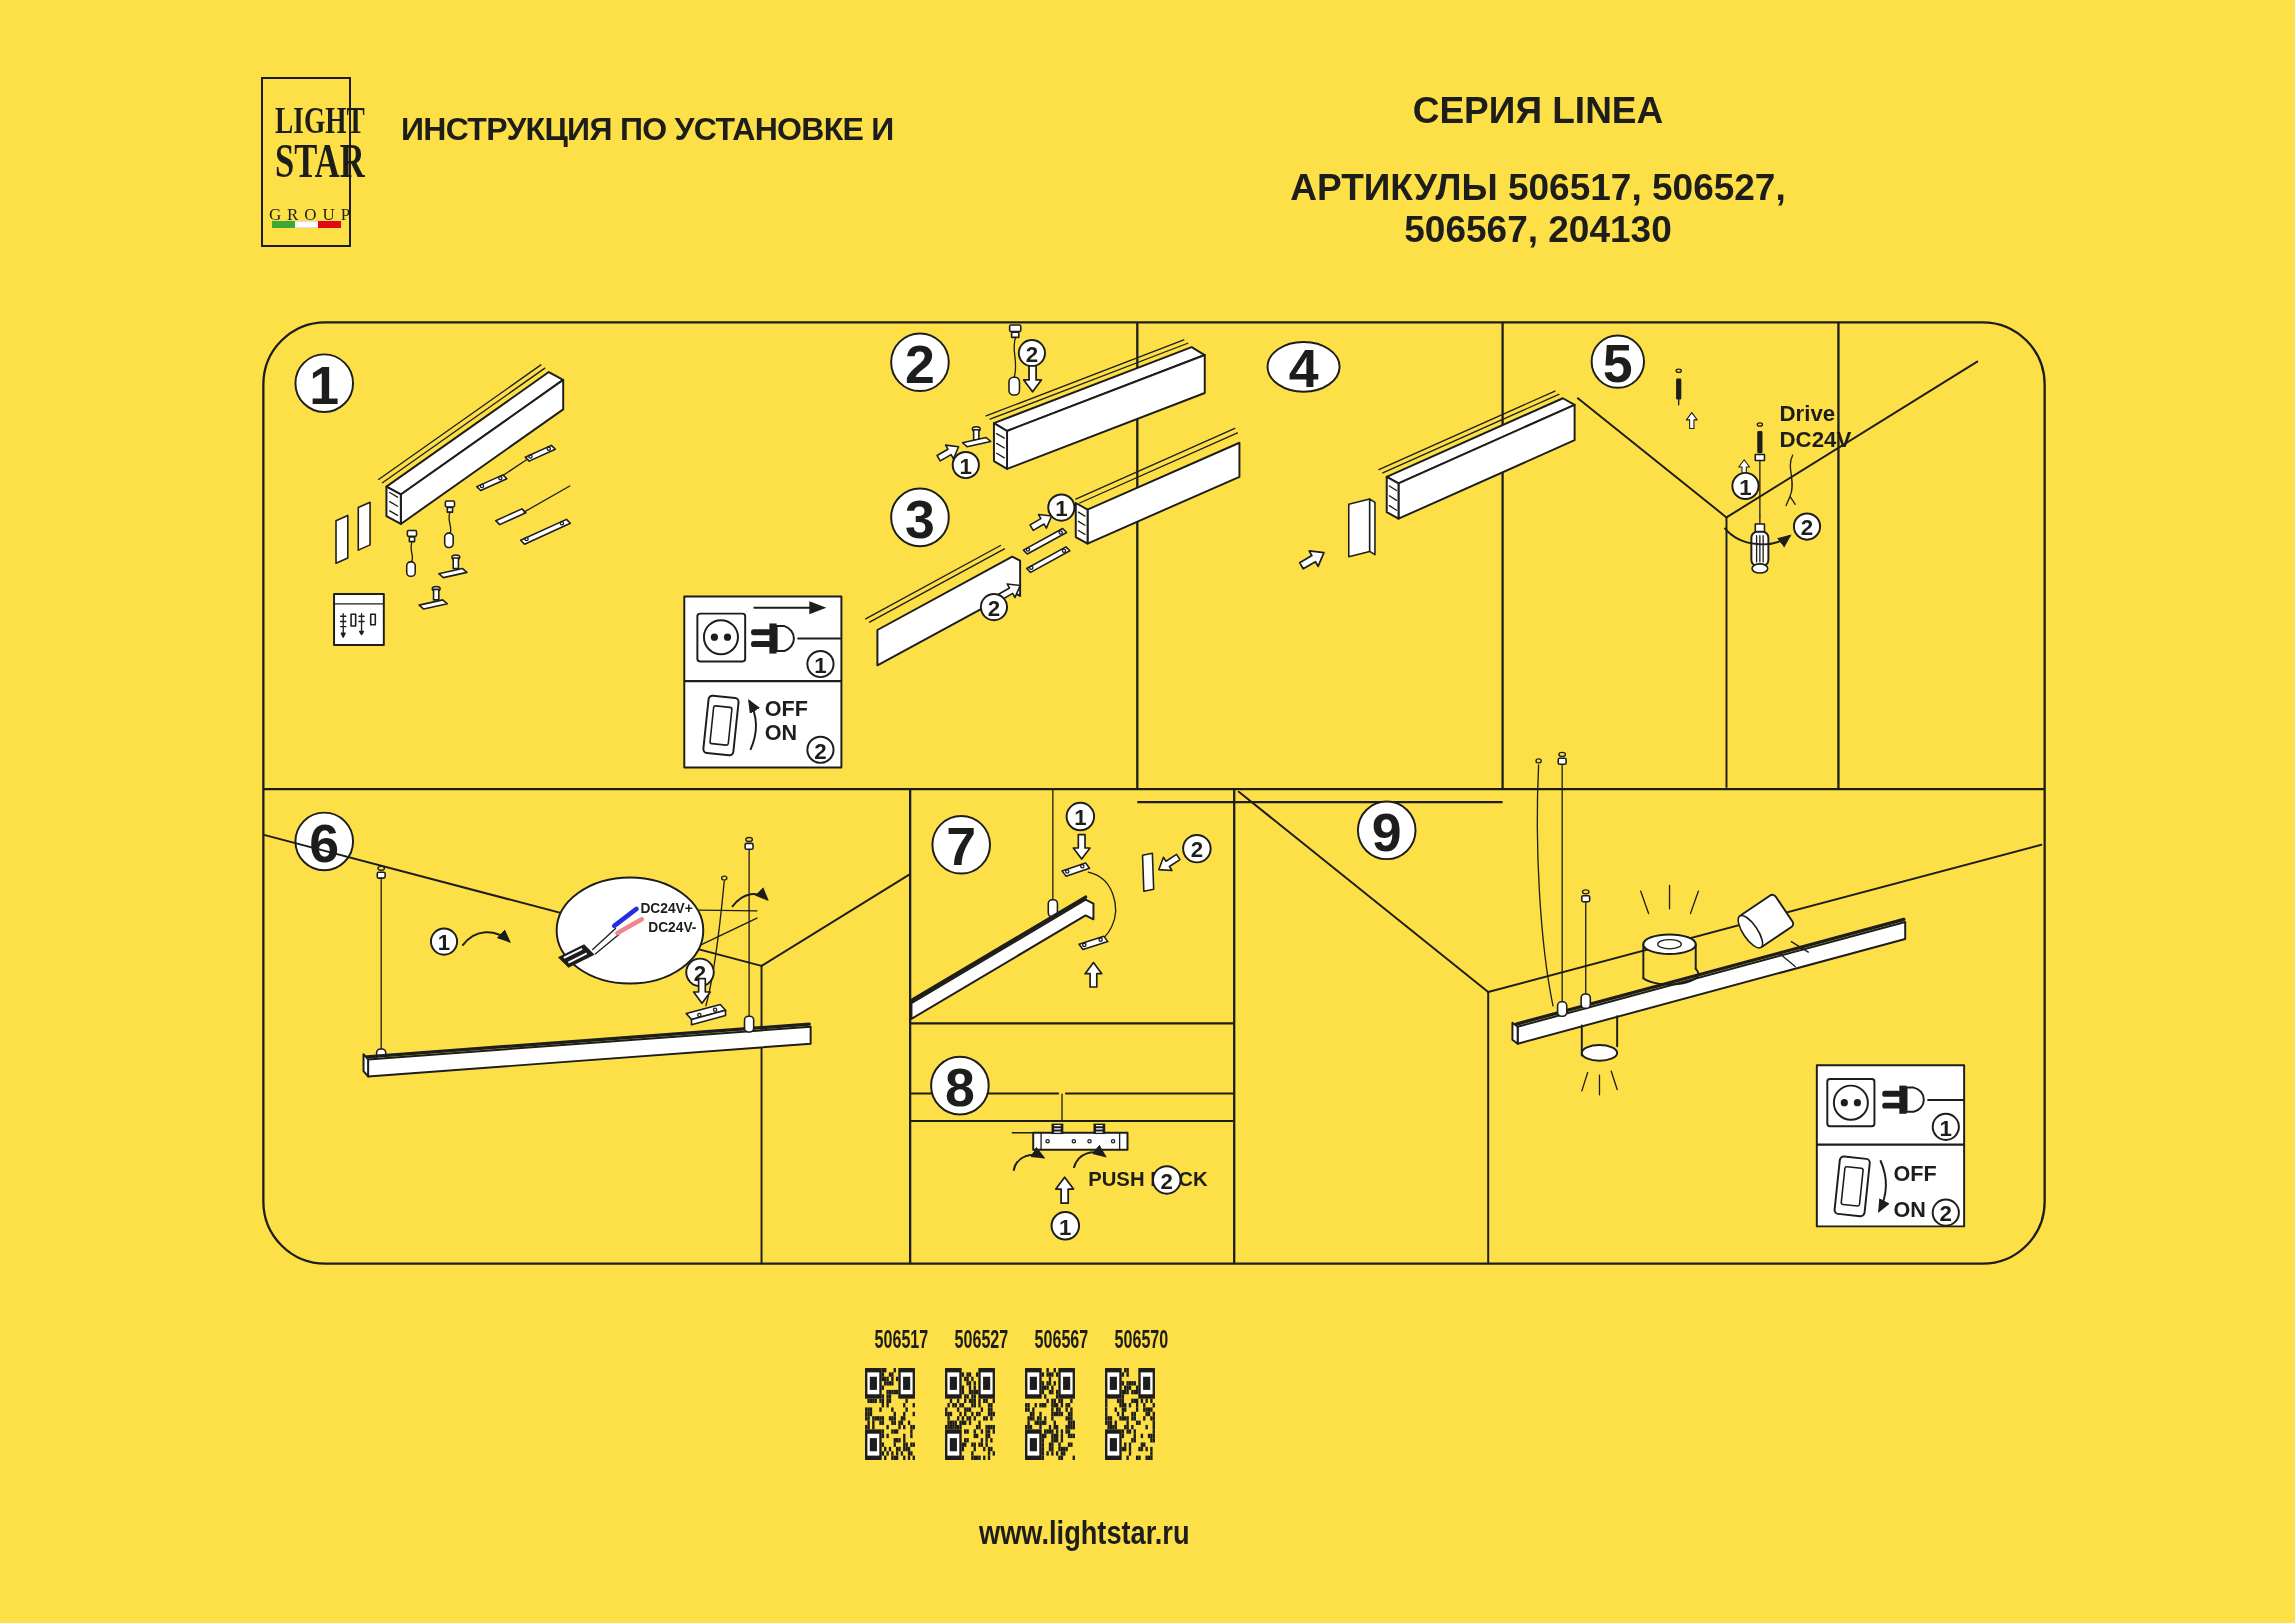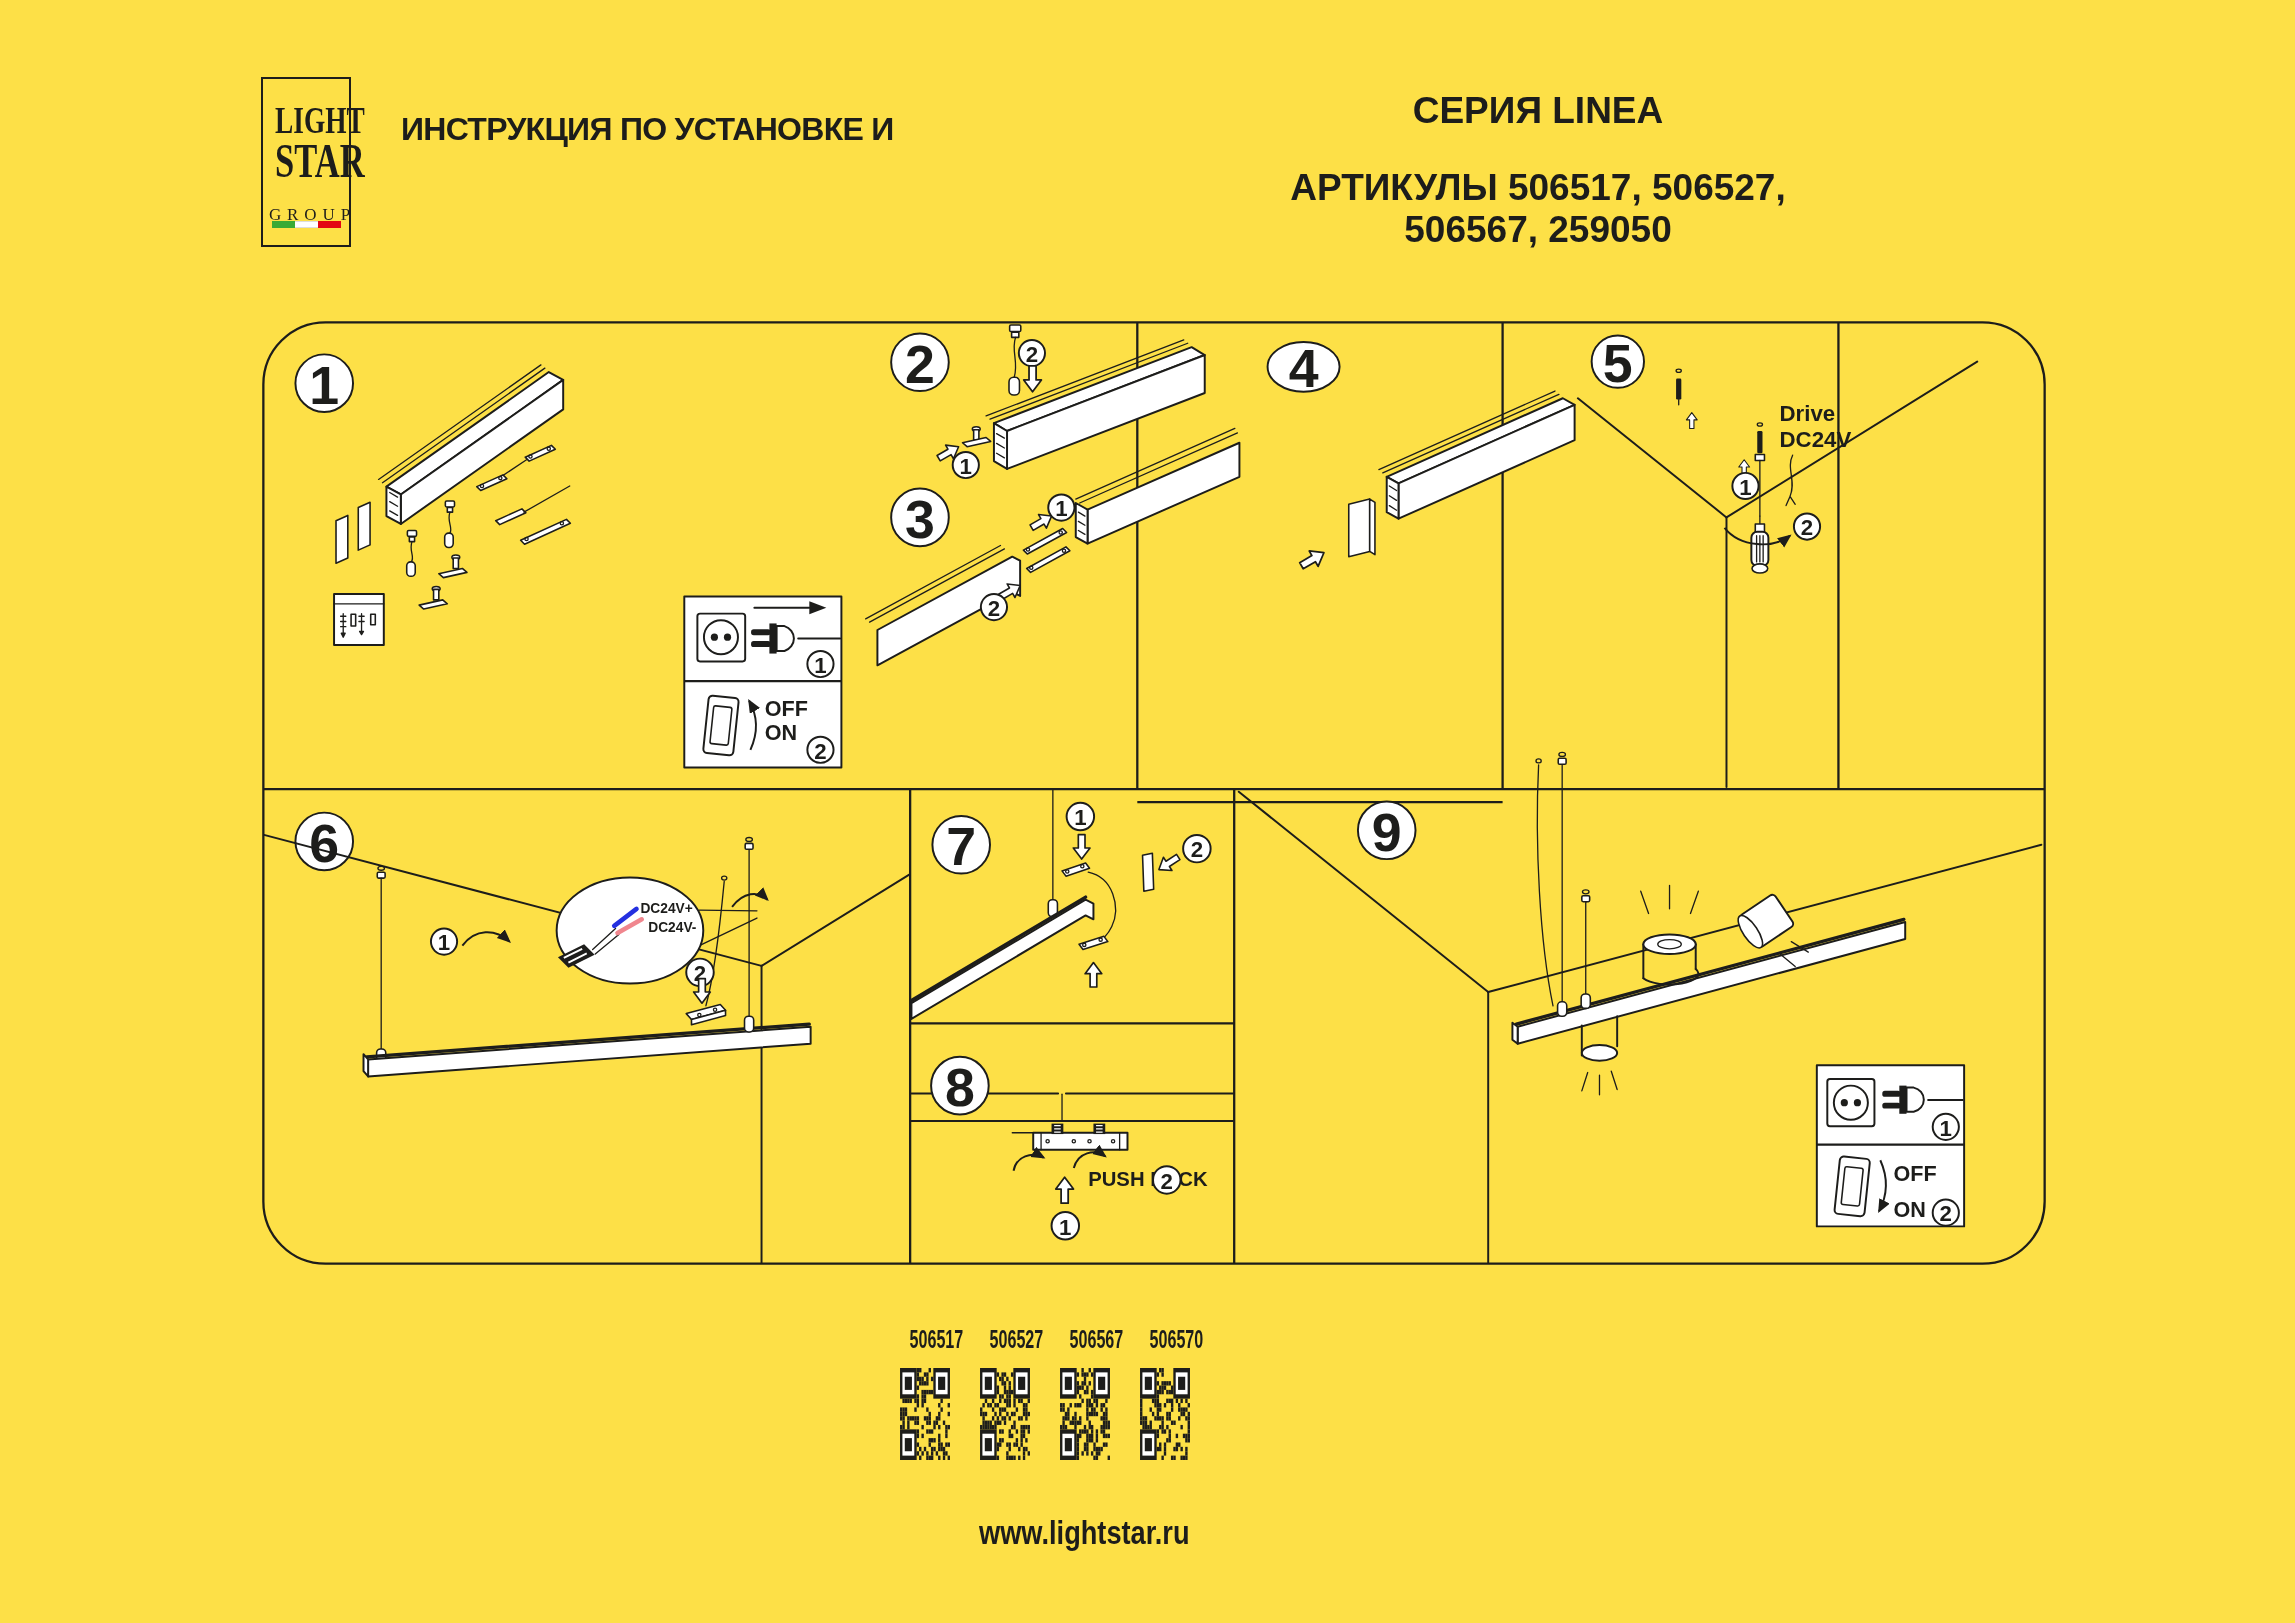--- a/index.html
+++ b/index.html
@@ -27,21 +27,21 @@
   .wfill2{fill:#ffffff;stroke:#1d1d1b;stroke-width:2.4;stroke-linejoin:round;}
   .bfill{fill:#1d1d1b;stroke:none;}
   .arr{fill:none;stroke:#1d1d1b;stroke-width:3;marker-end:url(#ah);}
   .tnum{font:bold 82px "Liberation Sans",sans-serif;fill:#1d1d1b;text-anchor:middle;dominant-baseline:central;}
   .tcall{font:bold 34px "Liberation Sans",sans-serif;fill:#1d1d1b;text-anchor:middle;dominant-baseline:central;}
   .tlab{font:bold 34px "Liberation Sans",sans-serif;fill:#1d1d1b;}
   .tsm{font:bold 21px "Liberation Sans",sans-serif;fill:#1d1d1b;}
   .tpush{font:bold 31px "Liberation Sans",sans-serif;fill:#1d1d1b;}
   .toffon{font:bold 33px "Liberation Sans",sans-serif;fill:#1d1d1b;}
   
-  .qr-row{position:absolute;left:900px;top:1326px;display:flex;gap:30px;}
+  .qr-row{position:absolute;left:865px;top:1326px;display:flex;gap:30px;}
   .qr-item{width:50px;text-align:center;}
   .qr-label{font-weight:bold;font-size:26px;line-height:1;margin-bottom:15.7px;white-space:nowrap;
             transform:scaleX(.62);transform-origin:50% 50%;}
   .qr-canvas{width:50px;height:92px;}
   .site{position:absolute;left:979px;top:1513px;font-weight:bold;font-size:34px;transform:scaleX(.8);transform-origin:0 50%;white-space:nowrap;}
 </style>
 </head>
 <body>
 
 <div class="page">
@@ -57,21 +57,21 @@
     </div>
   </div>
 
   <div class="title">
     <div>ИНСТРУКЦИЯ ПО УСТАНОВКЕ И</div>
   </div>
 
   <div class="series">
     <div class="gap">СЕРИЯ LINEA</div>
     <div>АРТИКУЛЫ 506517, 506527,</div>
-    <div>506567, 259050</div>
+    <div>506567, 204130</div>
   </div>
 
   <svg class="diagram" width="1784" height="944" viewBox="0 0 2725 1442">
     <defs>
       <marker id="ah" markerWidth="9" markerHeight="8" refX="6" refY="3" orient="auto">
         <path d="M0,0 L7,3 L0,6 Z" fill="#1d1d1b"></path>
       </marker>
       <path id="harrowD" d="M0,0 L-15,-20 L-6,-20 L-6,-44 L6,-44 L6,-20 L15,-20 Z" fill="#ffffff" stroke="#1d1d1b" stroke-width="3" stroke-linejoin="round"></path>
     </defs>
 

